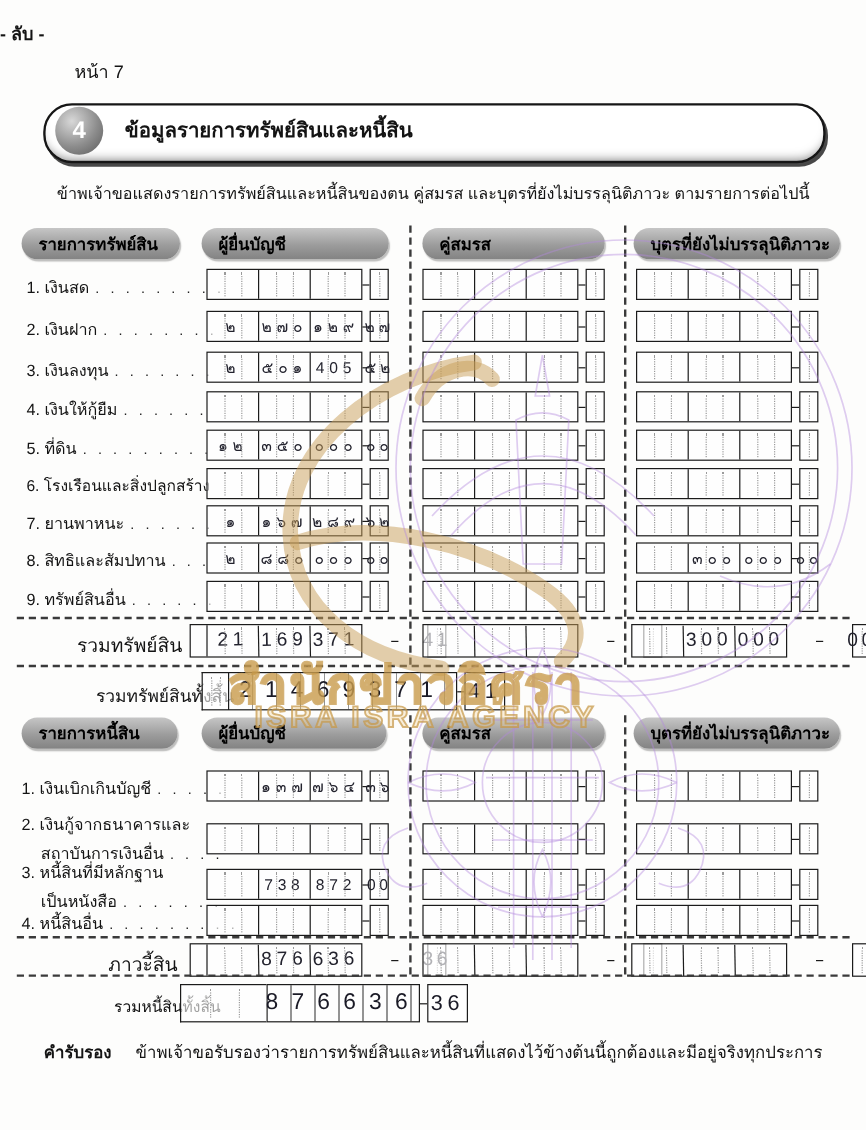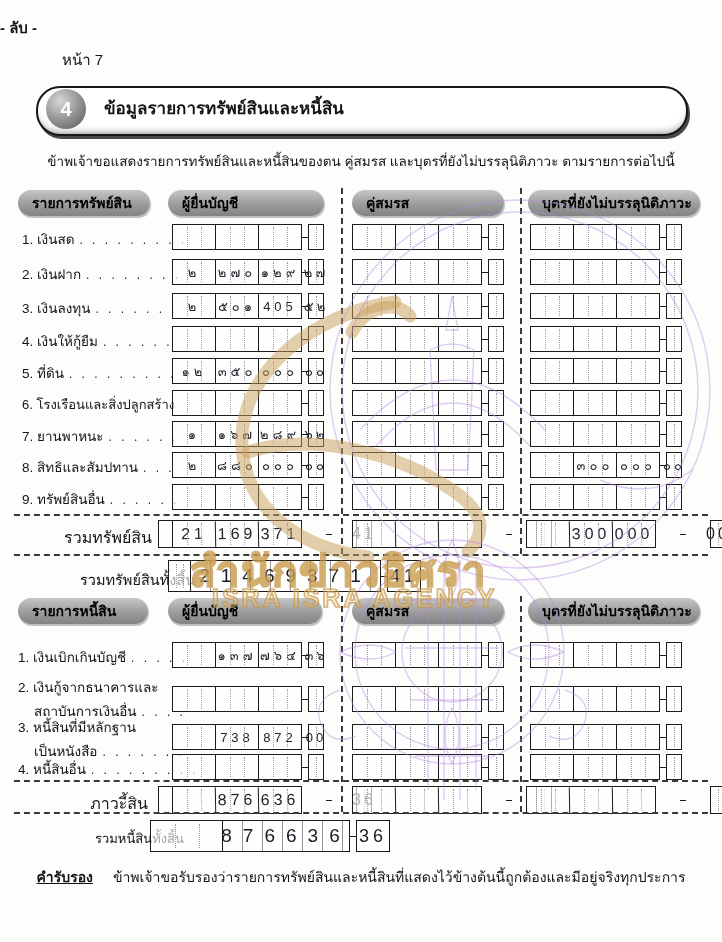--- a/index.html
+++ b/index.html
@@ -58,21 +58,21 @@
            color:#1a1a26;font-weight:500;transform:none;
            background-image:repeating-linear-gradient(90deg,transparent 0 19px,rgba(60,60,60,.55) 19px 20px);}
   .gb-sat{width:34px;display:flex;align-items:center;justify-content:center;font-size:18px;letter-spacing:4px;
           color:#1a1a26;font-weight:500;}
   .grand-a .gb-lead{width:22px;} .grand-a .gb-main{width:191px;}
   .grand-l .gb-lead{width:72px;} .grand-l .gb-main{width:128px;}
   
   .tlabel{position:absolute;font-size:16px;}
   
   .cert{top:866px;left:0;width:100%;text-align:center;font-size:14px;}
-  .cert b{text-decoration:underline;margin-right:20px;}
+  .cert b{margin-right:20px;}
   
   .wm{position:absolute;left:0;top:0;z-index:40;pointer-events:none;}
   .wm-thai{position:absolute;z-index:41;left:190px;top:538px;font-size:42px;font-weight:bold;letter-spacing:2px;
            color:rgba(240,206,132,.28);-webkit-text-stroke:2px rgba(198,152,74,.75);pointer-events:none;white-space:nowrap;}
   .wm-en{position:absolute;z-index:41;left:212px;top:584px;font-size:25px;font-weight:bold;letter-spacing:3px;
          color:rgba(240,206,132,.28);-webkit-text-stroke:1.6px rgba(198,152,74,.72);pointer-events:none;white-space:nowrap;}
 </style>
 </head>
 <body>
 

